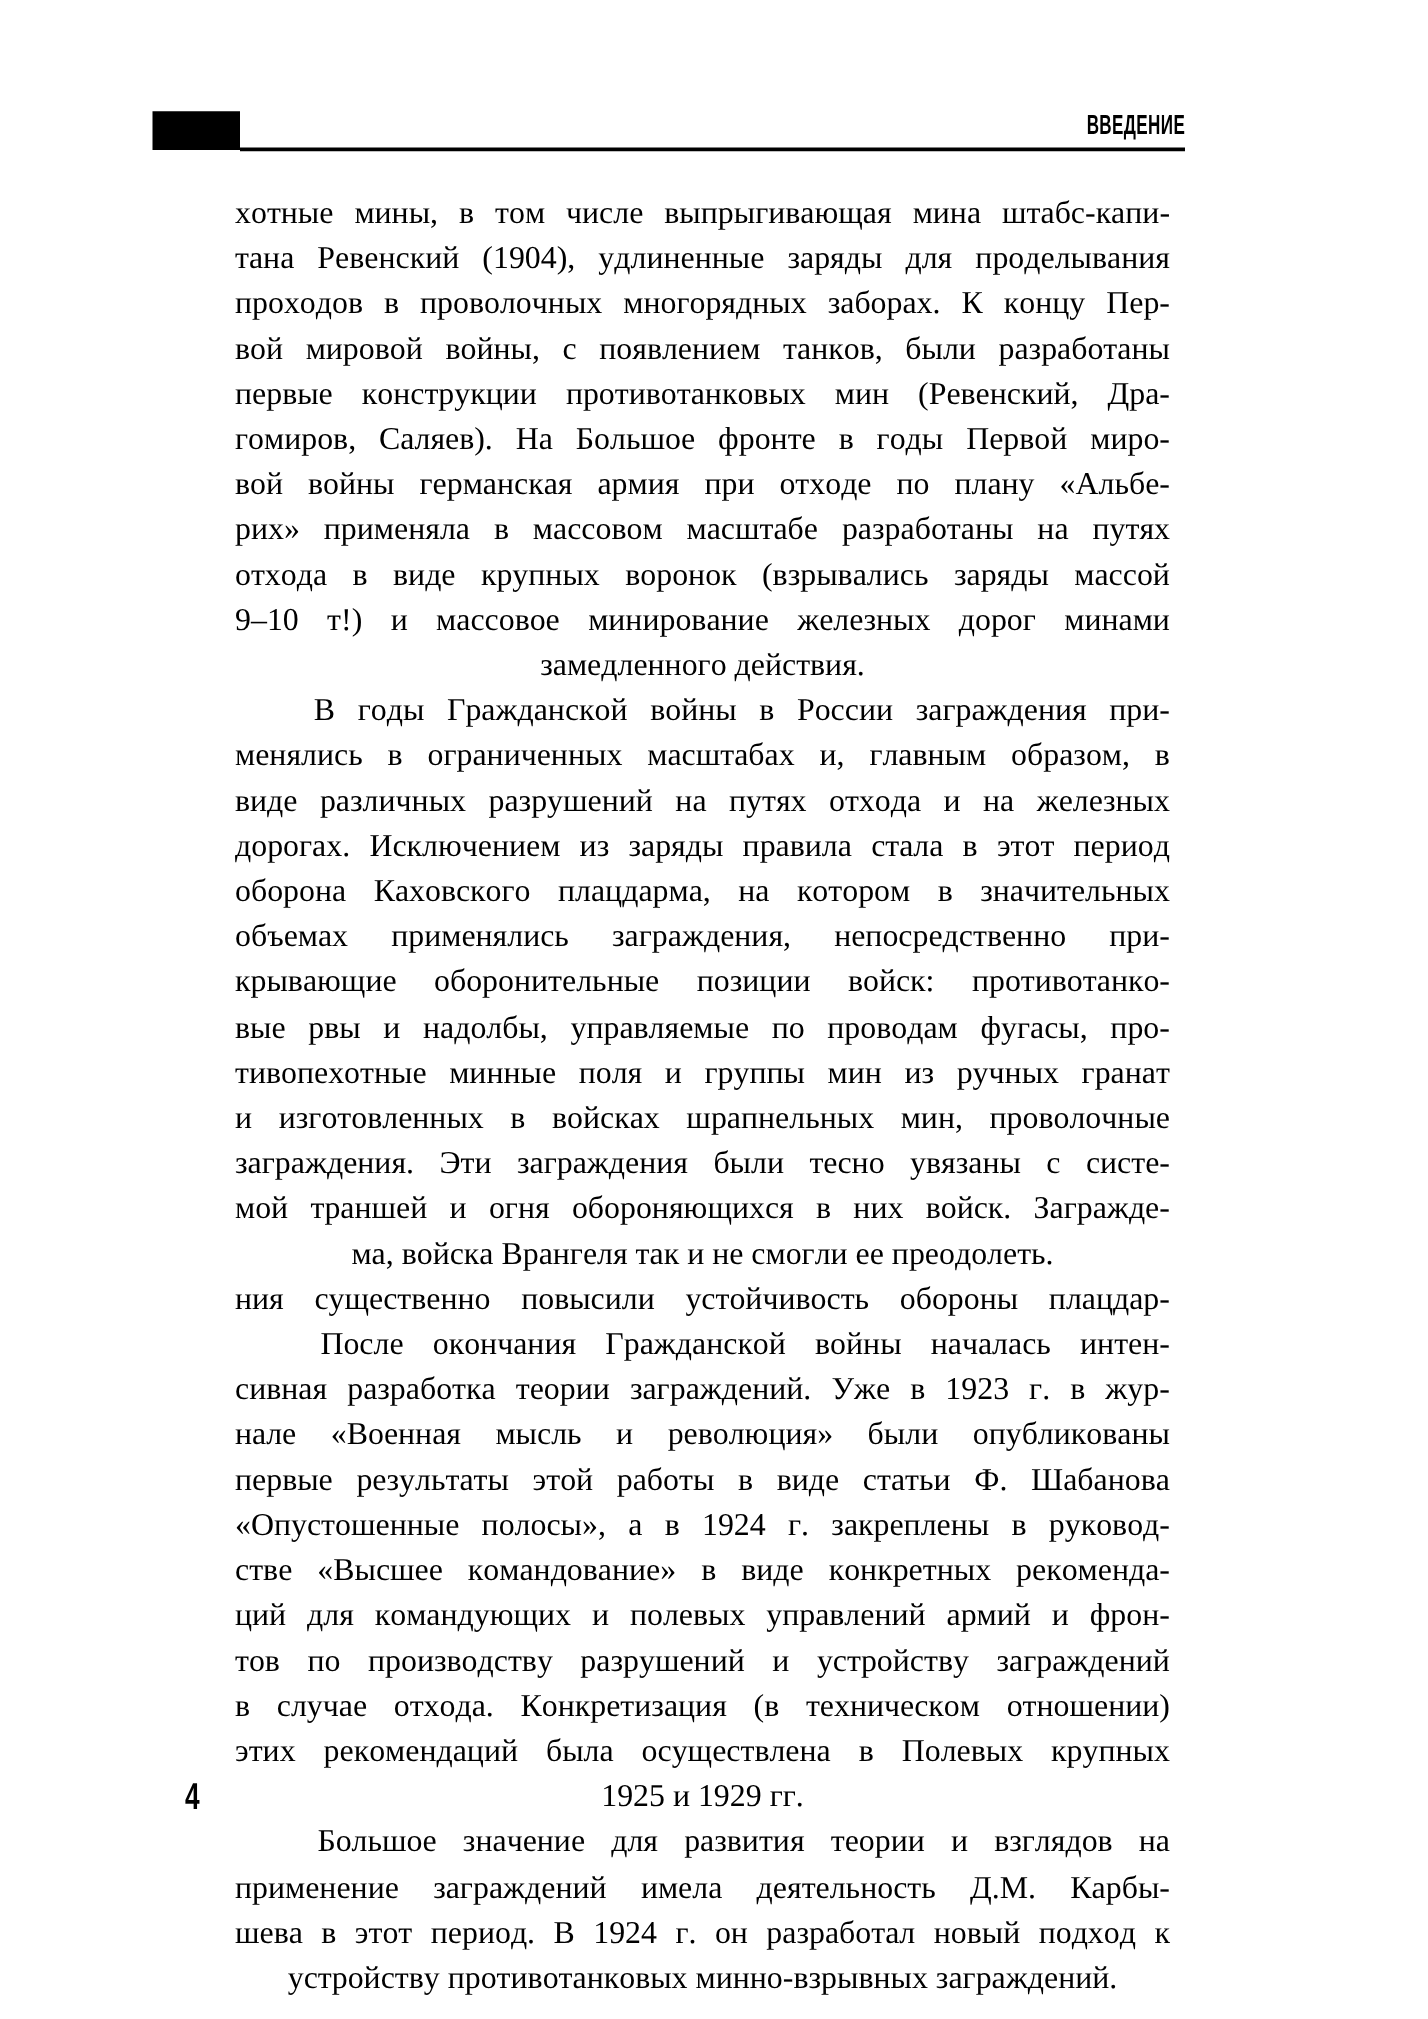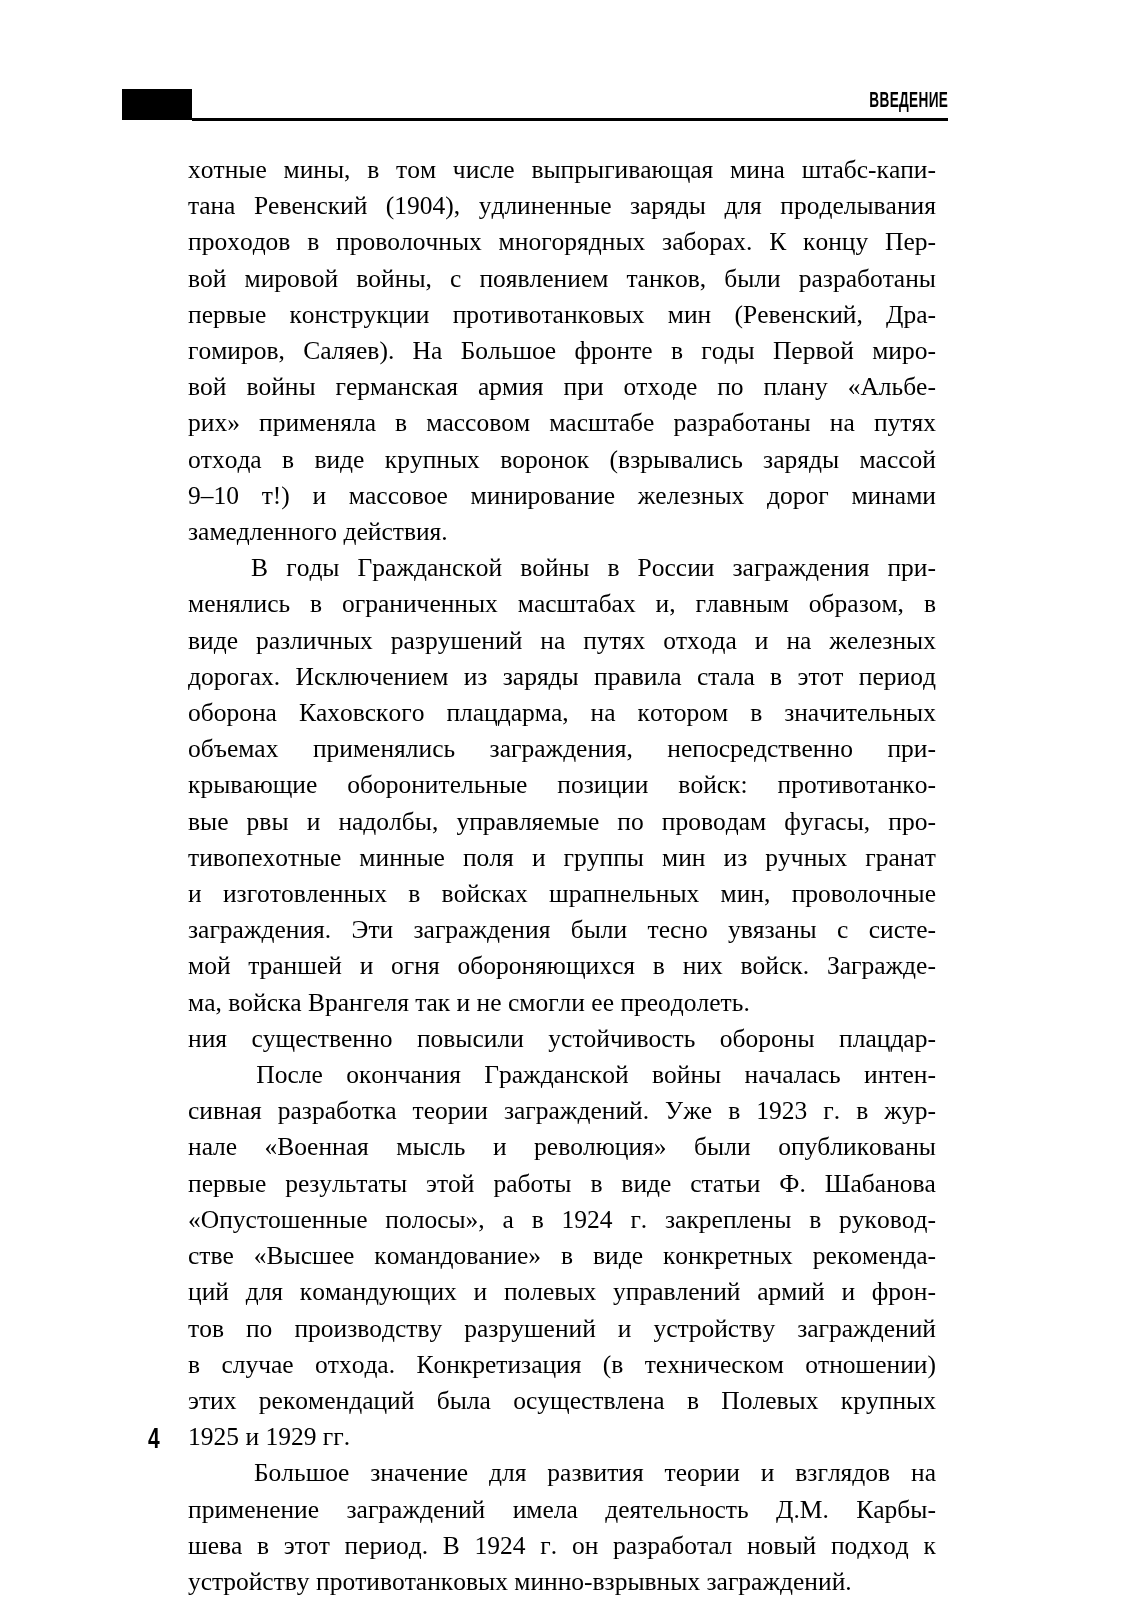--- a/index.html
+++ b/index.html
@@ -69,21 +69,21 @@
     letter-spacing: 0px;
     font-kerning: none;
   }
   
   .line.j {
     display: flex;
     justify-content: space-between;
     white-space: nowrap;
   }
   .line.j > span { display: inline-block; }
-  .line.last { display: block; }
+  .line.last { display: block; text-align: center; }
 
   
   .folio {
     position: absolute;
     left: 148px;
     top: 1420px;
     font-family: "Liberation Sans", "DejaVu Sans", sans-serif;
     font-weight: bold;
     font-size: 30px;
     line-height: 36px;

